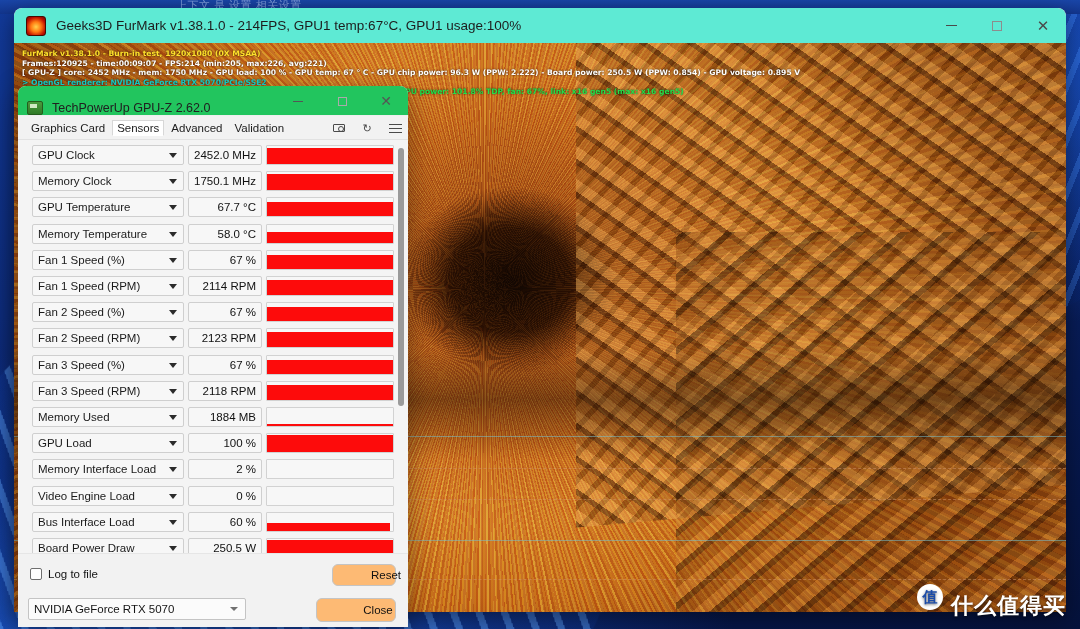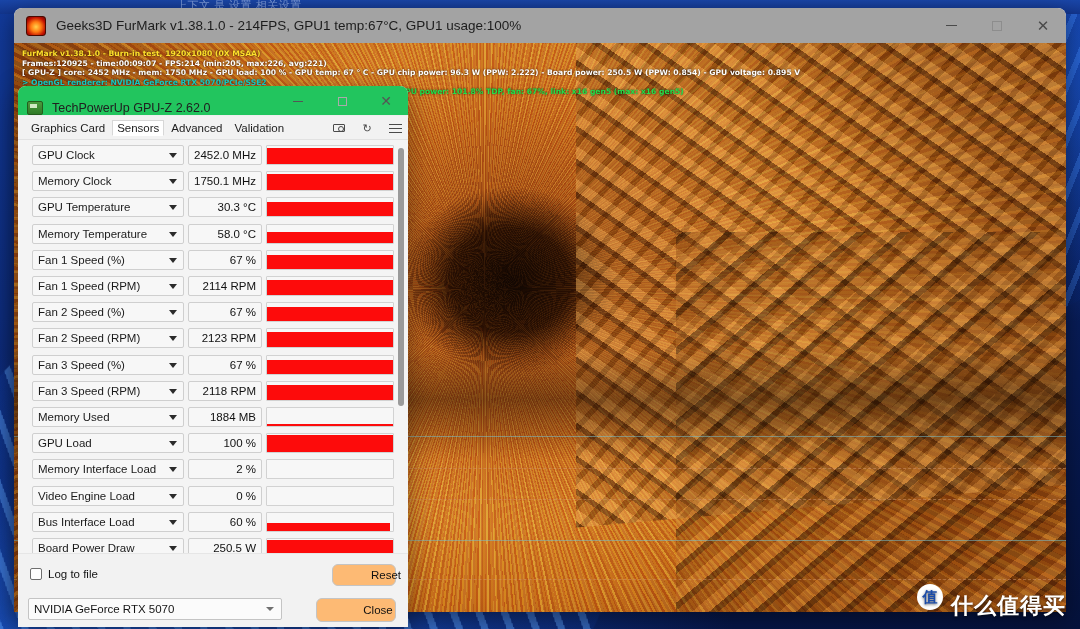--- a/index.html
+++ b/index.html
@@ -68,21 +68,21 @@
     position: absolute; left: 14px; top: 8px;
     width: 1052px; height: 604px;
     background: #e9e6e1;
     border-radius: 8px 8px 0 0;
     box-shadow: 0 6px 22px rgba(0,0,0,.45);
     overflow: hidden;
   }
   #furmark-titlebar {
     position: relative;
     height: 35px;
-    background: #a3a3a3;
+    background: #5eead4;
     border-radius: 8px 8px 0 0;
     display: flex; align-items: center;
   }
   #furmark-icon {
     width: 20px; height: 20px; margin-left: 12px; margin-right: 10px;
     border-radius: 3px;
     background: radial-gradient(circle at 50% 55%, #ffd24d 0%, #ff7a12 38%, #c01000 72%, #6a0500 100%);
     border: 1px solid #4a0a00;
     flex: none;
   }
@@ -322,21 +322,21 @@
     position: absolute; right: 12px;
     width: 64px; height: 22px;
     background: #fdba74; border: 1px solid #c4c4c4; border-radius: 6px;
     font-size: 11.5px; color: #111;
     display: flex; align-items: center; justify-content: center; padding-left: 44px;
   }
   #reset-button { top: 10px; }
   #close-button { top: 44px; width: 80px; height: 24px; }
   #gpu-select {
     position: absolute; left: 10px; top: 44px;
-    width: 254px; height: 22px;
+    width: 218px; height: 22px;
     background: #fbfbfb; border: 1px solid #c4c4c4; border-radius: 2px;
     font-size: 11.5px; color: #141414;
     display: flex; align-items: center; padding-left: 5px;
   }
   #gpu-select .chev {
     position: absolute; right: 7px; top: 50%; margin-top: -2px;
     width: 0; height: 0;
     border-left: 4px solid transparent; border-right: 4px solid transparent;
     border-top: 4px solid #707070;
   }
@@ -461,21 +461,21 @@
             <div class="sensor-value">1750.1 MHz</div>
             <div class="sensor-graph">
               <div class="graph-fill" style="width: 100%; height: 16px;"></div>
             </div>
           </div>
           <div class="sensor-row">
             <div class="sensor-name">
               <span>GPU Temperature</span>
               <span class="caret"></span>
             </div>
-            <div class="sensor-value">30.3 °C</div>
+            <div class="sensor-value">67.7 °C</div>
             <div class="sensor-graph">
               <div class="graph-fill" style="width: 100%; height: 14px;"></div>
             </div>
           </div>
           <div class="sensor-row">
             <div class="sensor-name">
               <span>Memory Temperature</span>
               <span class="caret"></span>
             </div>
             <div class="sensor-value">58.0 °C</div>

